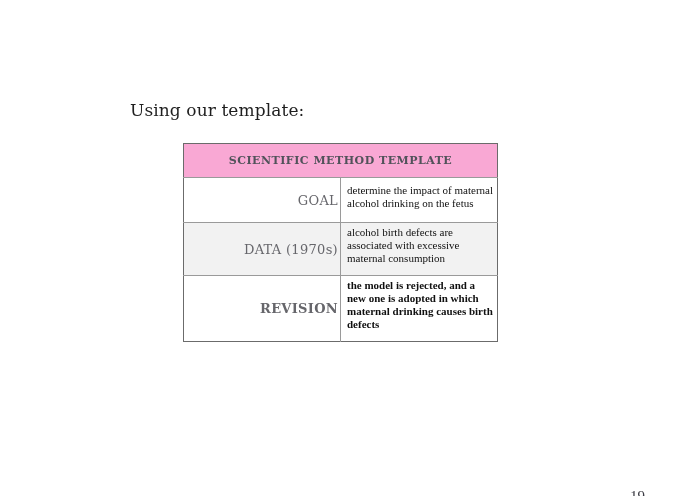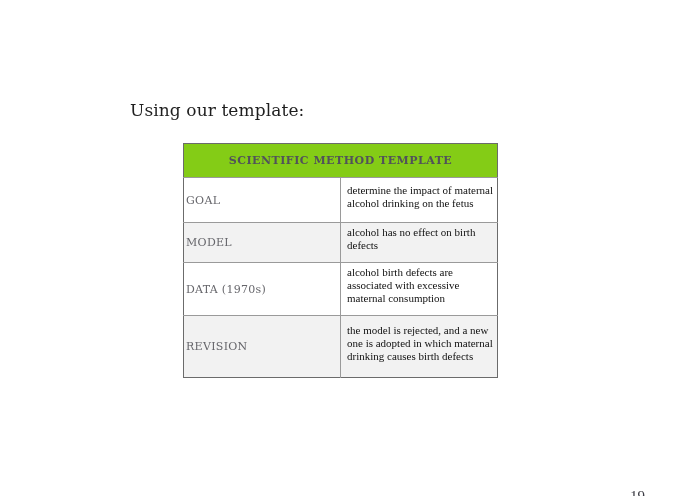--- a/index.html
+++ b/index.html
@@ -19,43 +19,43 @@
     border-collapse:collapse;table-layout:fixed;
     border:1px solid #6b6b6b;
     background:#ffffff;
   }
   table.smt th{
     height:31px;
     font-family:"DejaVu Serif", serif;
     font-size:11px;font-weight:700;letter-spacing:0.5px;
     color:#51525a;text-align:center;vertical-align:middle;
     border-bottom:1px solid #9a9a9a;
-    background:#84cc16;
+    background:#f9a8d4;
   }
   table.smt td{
     border-top:1px solid #9a9a9a;
     vertical-align:middle;
   }
   td.label{
     width:81px;
     font-family:"DejaVu Serif", serif;
-    font-size:11px;letter-spacing:0.3px;
-    color:#66666b;text-align:left;
+    font-size:13px;letter-spacing:0.3px;
+    color:#66666b;text-align:right;
     border-right:1px solid #9a9a9a;
     padding:0 2px;
   }
   td.content{
     font-size:11px;line-height:13px;color:#101010;
     text-align:left;padding:3px 4px 10px 6px;
   }
   tbody tr.r0 td{height:31px;}
   tbody tr.r1 td{height:18px;}
   tbody tr.r2 td{height:32px;}
   tbody tr.r3 td{height:38px;}
-  tbody tr.r4 td{height:48px;}
+  tbody tr.r4 td{height:48px;font-weight:bold;}
   tbody tr:nth-child(even){background:#f2f2f2;}
   .pagenum{
     position:absolute;right:35px;top:488px;
     font-family:Liberation Serif, serif;
     font-size:15px;color:#3a3a42;
   }
 </style>
 </head>
 <body>
 
@@ -67,24 +67,20 @@
     <thead>
       <tr>
         <th colspan="2">SCIENTIFIC METHOD TEMPLATE</th>
       </tr>
     </thead>
     <tbody>
       <tr class="r0">
         <td class="label">GOAL</td>
         <td class="content">determine the impact of maternal alcohol drinking on the fetus</td>
       </tr>
-      <tr class="r1">
-        <td class="label">MODEL</td>
-        <td class="content">alcohol has no effect on birth defects</td>
-      </tr>
       <tr class="r2">
         <td class="label">DATA (1970s)</td>
         <td class="content">alcohol birth defects are associated with excessive maternal consumption</td>
       </tr>
       <tr class="r4">
         <td class="label">REVISION</td>
         <td class="content">the model is rejected, and a new one is adopted in which maternal drinking causes birth defects</td>
       </tr>
     </tbody>
   </table>

